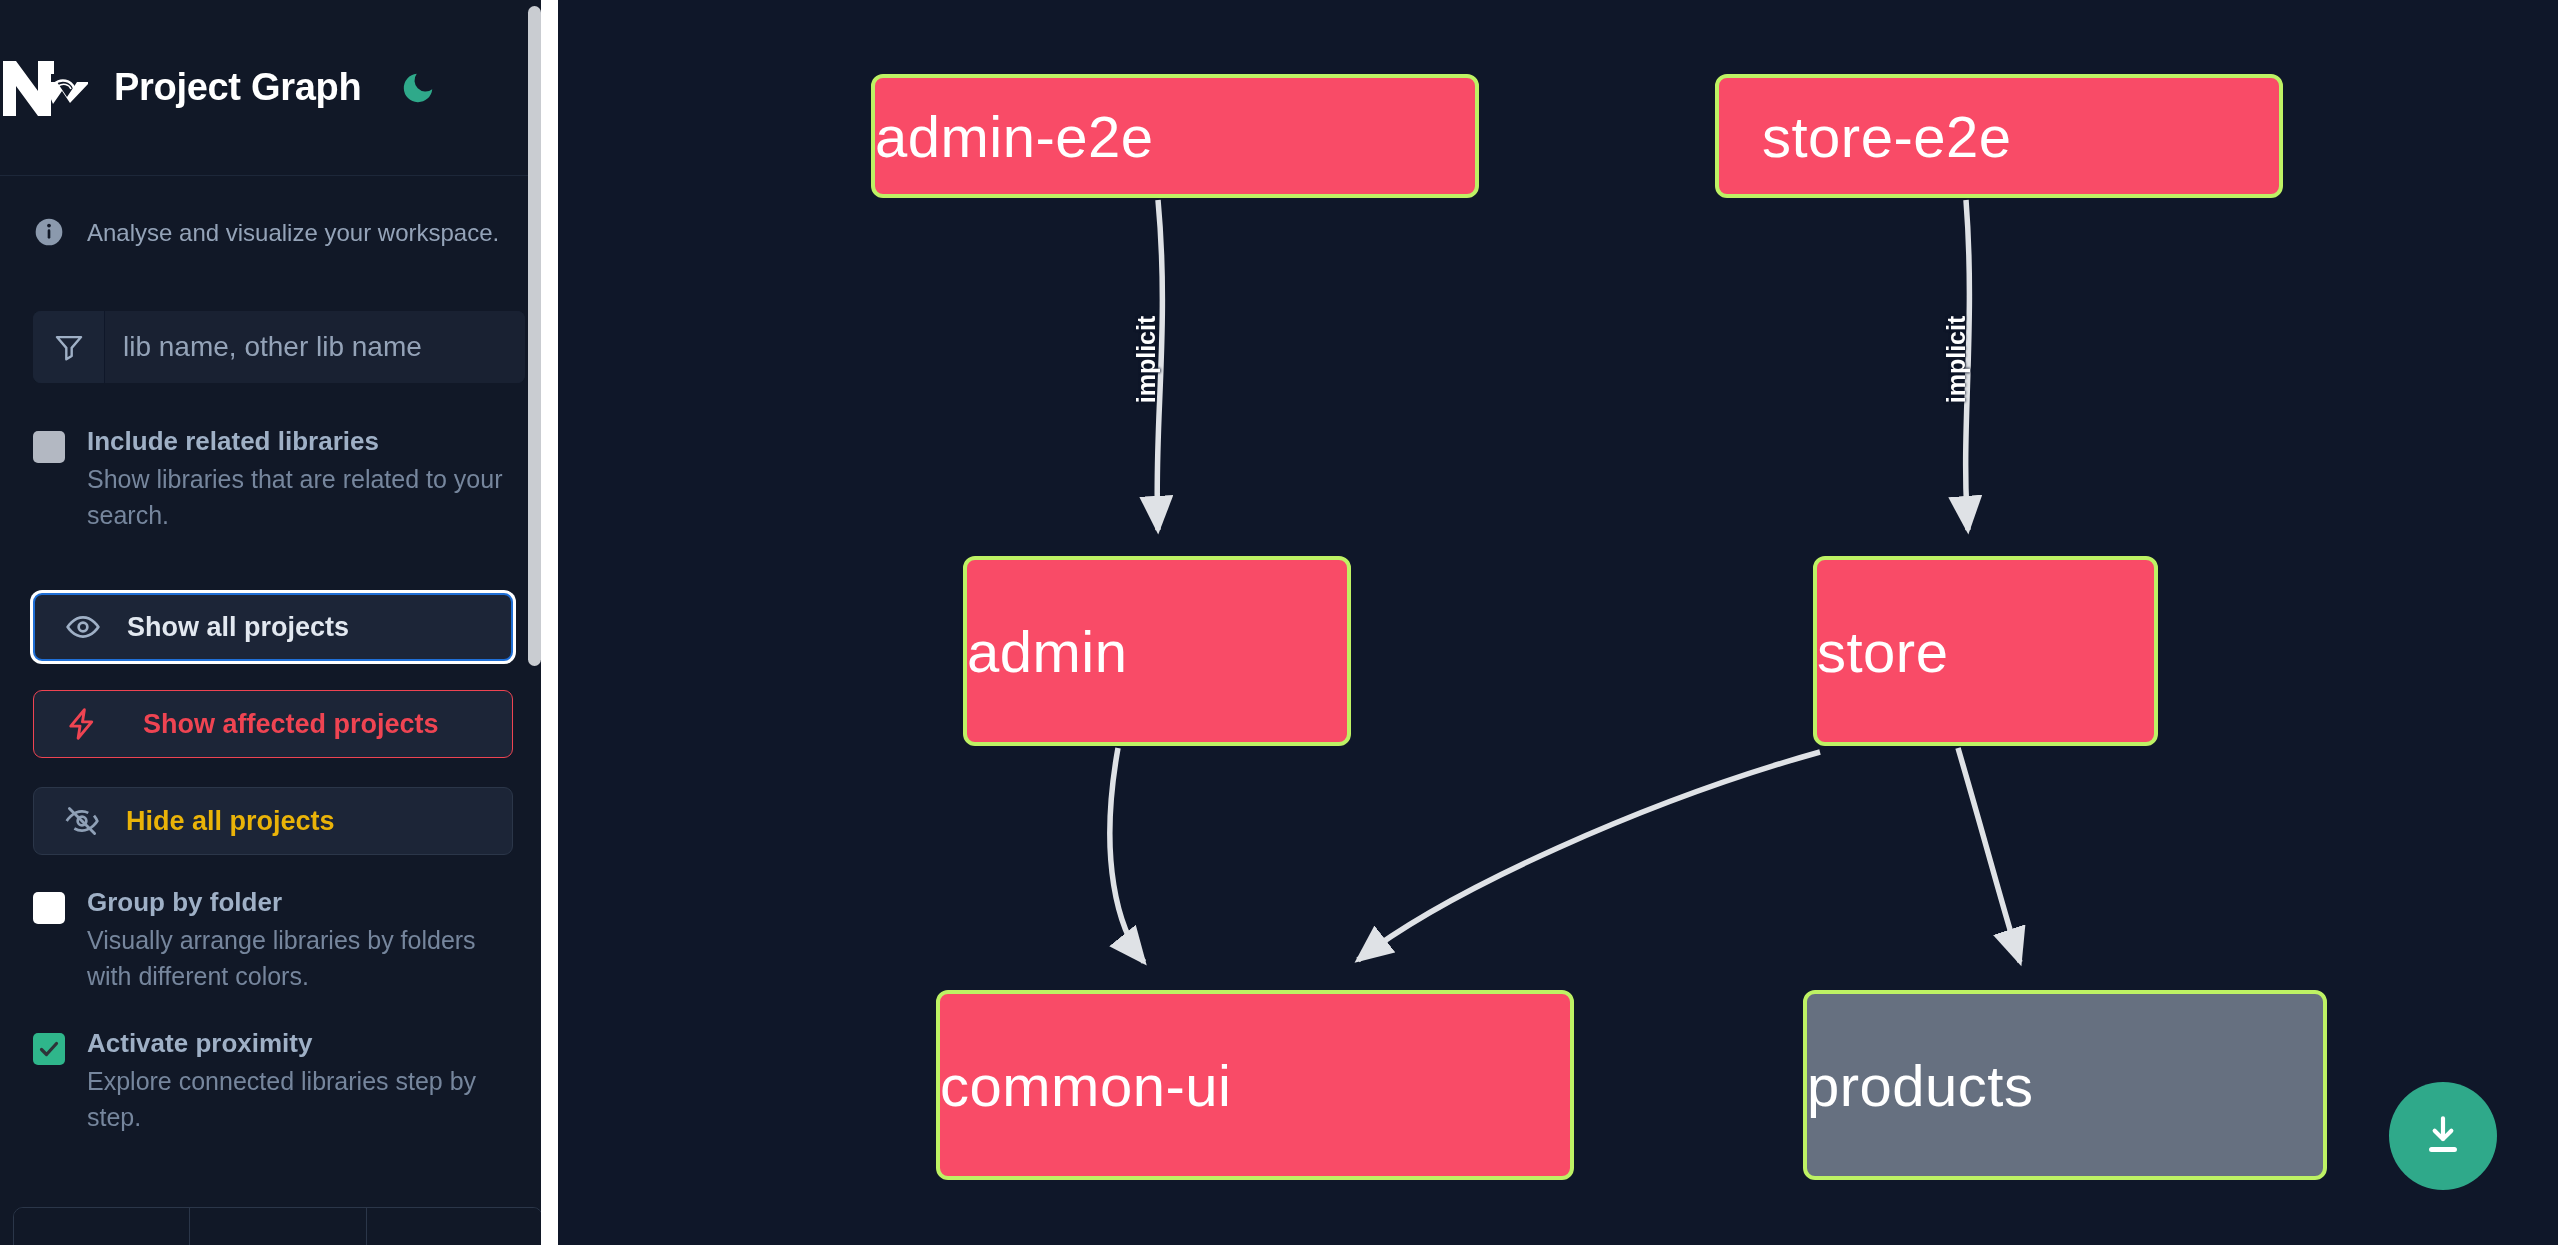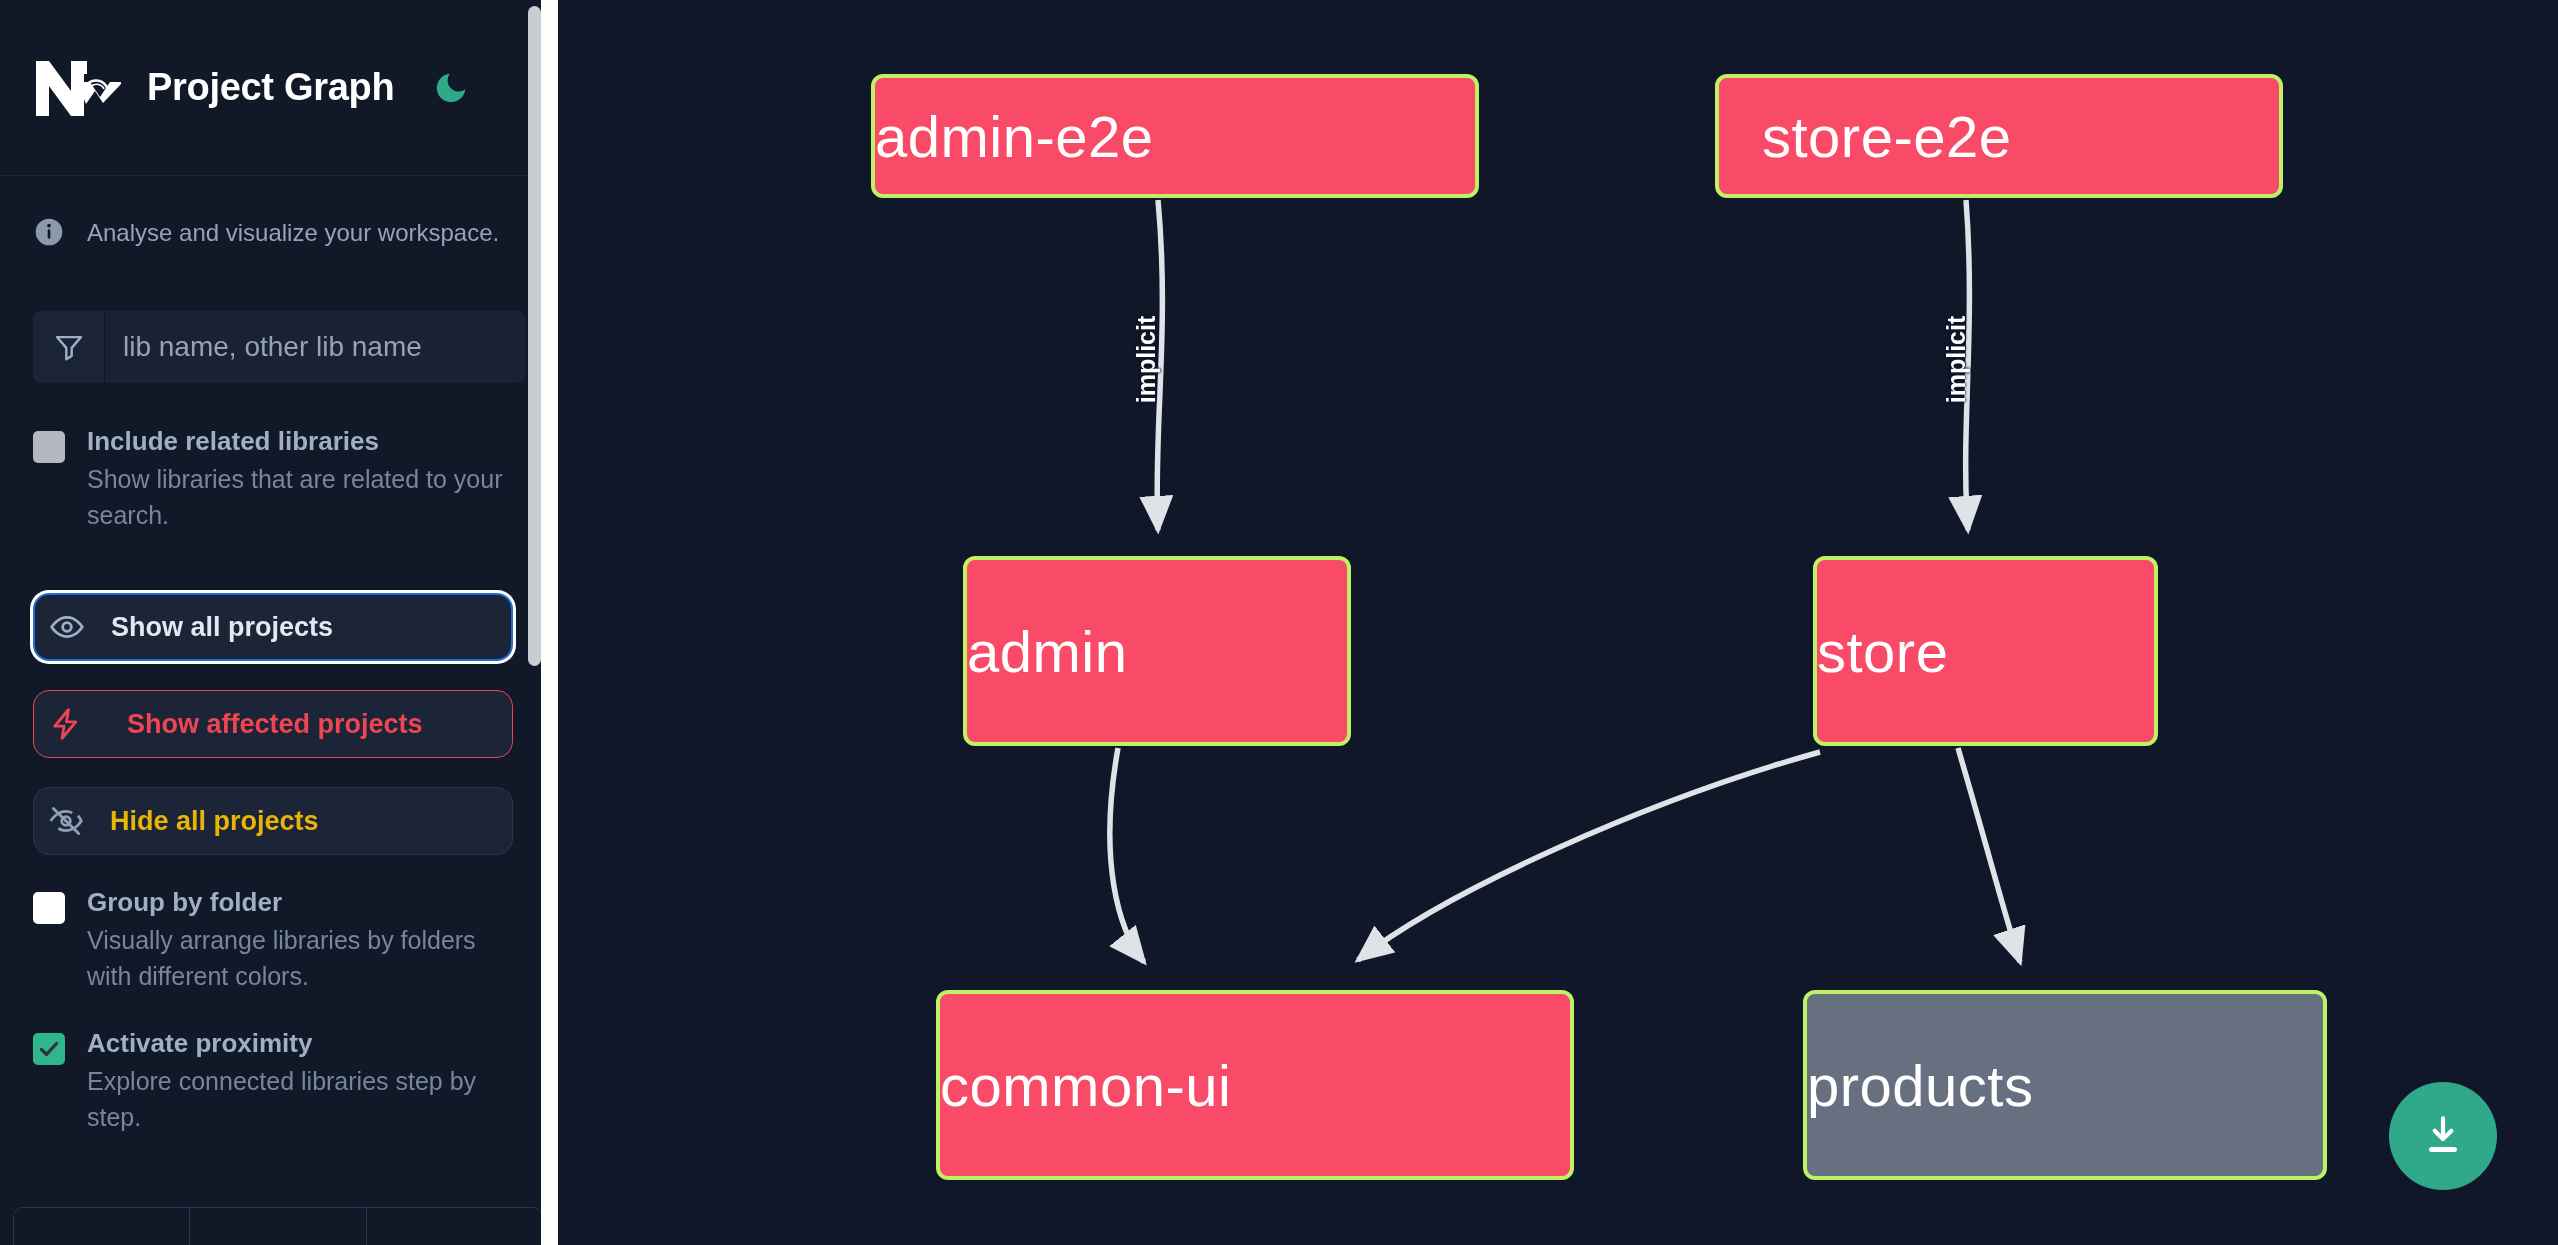--- a/index.html
+++ b/index.html
@@ -17,21 +17,20 @@
     width: 558px; height: 1245px;
     background: #111827;
     flex: 0 0 558px;
     overflow: hidden;
   }
   #sidebar-inner { position: absolute; inset: 0; }
 
   .side-header {
     height: 176px;
     display: flex; align-items: center;
-    padding-left: 33px;
     border-bottom: 1px solid #1d2739;
   }
   .nx-logo { width: 88px; height: 60px; flex: 0 0 88px; }
   .app-title {
     font-size: 38px; font-weight: 700; color: #ffffff;
     margin-left: 26px; letter-spacing: -0.3px;
     white-space: nowrap;
   }
   .moon-btn {
     margin-left: 34px; width: 46px; height: 46px;
@@ -91,23 +90,23 @@
   .chk-desc {
     font-size: 25px; color: #76869d; line-height: 1.45; margin-top: 3px;
     max-width: 440px;
   }
 
   
   .btn-stack { margin: 60px 33px 0 33px; }
   .gbtn {
     width: 480px; height: 68px;
     display: flex; align-items: center;
-    border-radius: 16px;
+    border-radius: 9px;
     background: #1c2537;
-    padding-left: 12px;
+    padding-left: 28px;
     margin-bottom: 29px;
     cursor: pointer;
     font-size: 27px; font-weight: 700;
     border: 1px solid transparent;
   }
   .gbtn .bico { flex: 0 0 40px; width: 40px; height: 40px; margin-right: 24px;
                 display:flex; align-items:center; justify-content:center; }
   .gbtn.show-all {
     color: #e2e8f0;
     border: 2px solid #1f6fd6;

